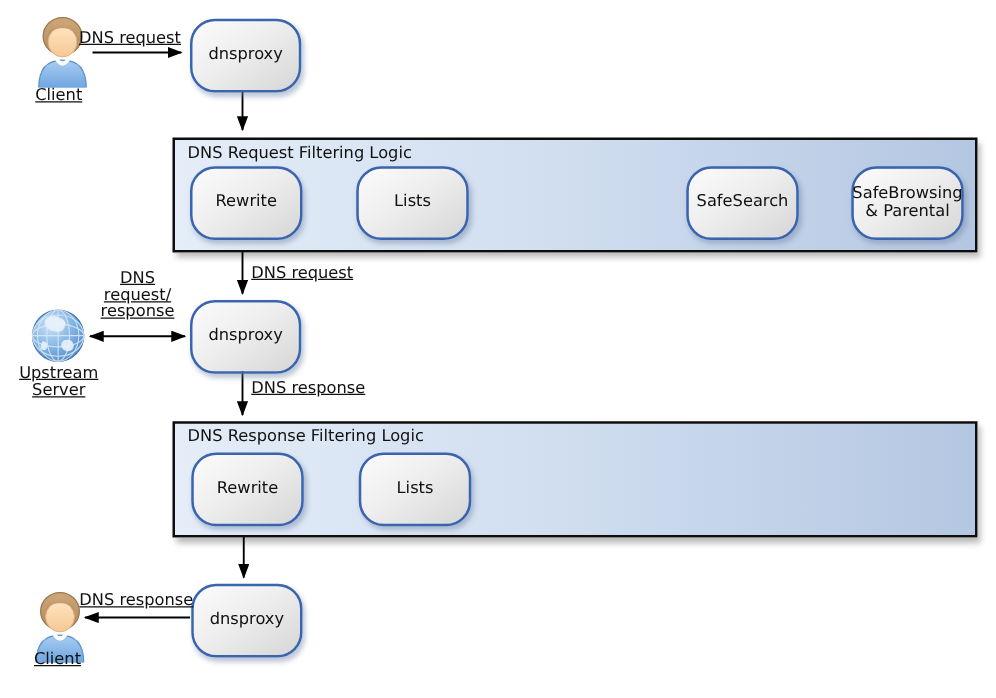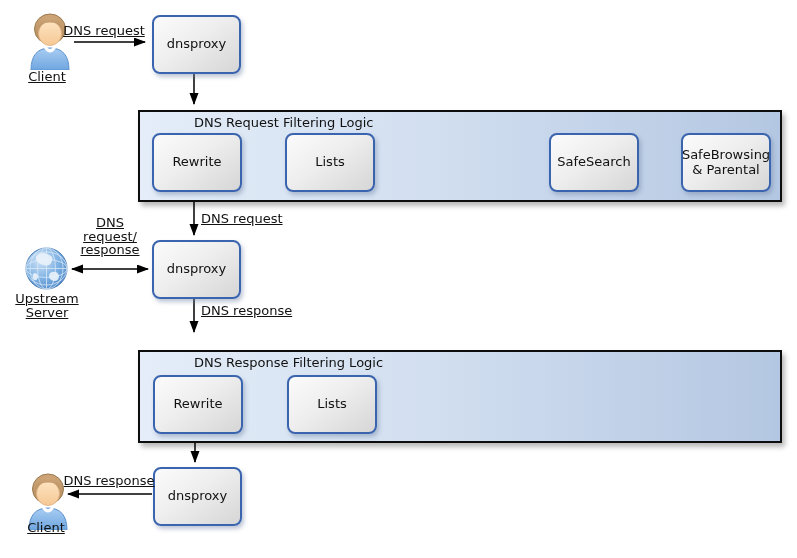--- a/index.html
+++ b/index.html
@@ -5,34 +5,34 @@
   html,body { margin:0; padding:0; background:#ffffff; }
   #canvas {
     position:relative; width:797px; height:558px; background:#ffffff;
     font-family:"DejaVu Sans","Liberation Sans",sans-serif;
     font-size:13px; color:#111; overflow:hidden;
   }
   .abs { position:absolute; }
   
   .node {
     position:absolute;
-    border:2px solid #3a64ae; border-radius:8px;
+    border:2px solid #3a64ae; border-radius:20px;
     background:linear-gradient(145deg,#fbfbfb 0%,#eeeeee 45%,#d6d6d6 100%);
     box-shadow:2px 3px 4px rgba(110,130,165,0.45);
     display:flex; align-items:center; justify-content:center;
     text-align:center; white-space:pre-line; line-height:1.15;
   }
   
   .container {
     position:absolute;
     border:2px solid #0d0d0d;
     background:linear-gradient(to right,#e4edf8 0%,#d2dff0 45%,#b4c7e2 100%);
     box-shadow:3px 4px 5px rgba(0,0,0,0.28);
   }
-  .container-title { position:absolute; left:10px; top:3px; white-space:nowrap;margin-left:44px; }
+  .container-title { position:absolute; left:10px; top:3px; white-space:nowrap; }
   
   .lbl { position:absolute; white-space:pre-line; line-height:1.05;text-decoration:underline; }
   .ctr { text-align:center; }
   svg.layer { position:absolute; left:0; top:0; pointer-events:none; }
 </style>
 </head>
 <body>
 
 <div id="canvas">
 
@@ -123,21 +123,21 @@
 request/
 response</div>
 
   <div class="lbl ctr" style="left:3px;top:292px;width:88px">Upstream
 Server</div>
 
   <div class="node" style="left:152px;top:240px;width:85px;height:55px">dnsproxy</div>
 
   <div class="lbl" style="left:201px;top:304px">DNS response</div>
 
-  <div class="container" style="left:138px;top:350px;width:640px;height:89px">
+  <div class="container" style="left:138px;top:337px;width:640px;height:89px">
     <div class="container-title">DNS Response Filtering Logic</div>
     <div class="node" style="left:13px;top:23px;width:86px;height:55px">Rewrite</div>
     <div class="node" style="left:147px;top:23px;width:86px;height:55px">Lists</div>
   </div>
 
   <div class="node" style="left:153px;top:467px;width:85px;height:55px">dnsproxy</div>
 
   <div class="lbl ctr" style="left:62px;top:474px;width:94px">DNS response</div>
 
   <svg class="abs" style="left:25px;top:473px" width="46" height="57" viewBox="0 0 46 57">

